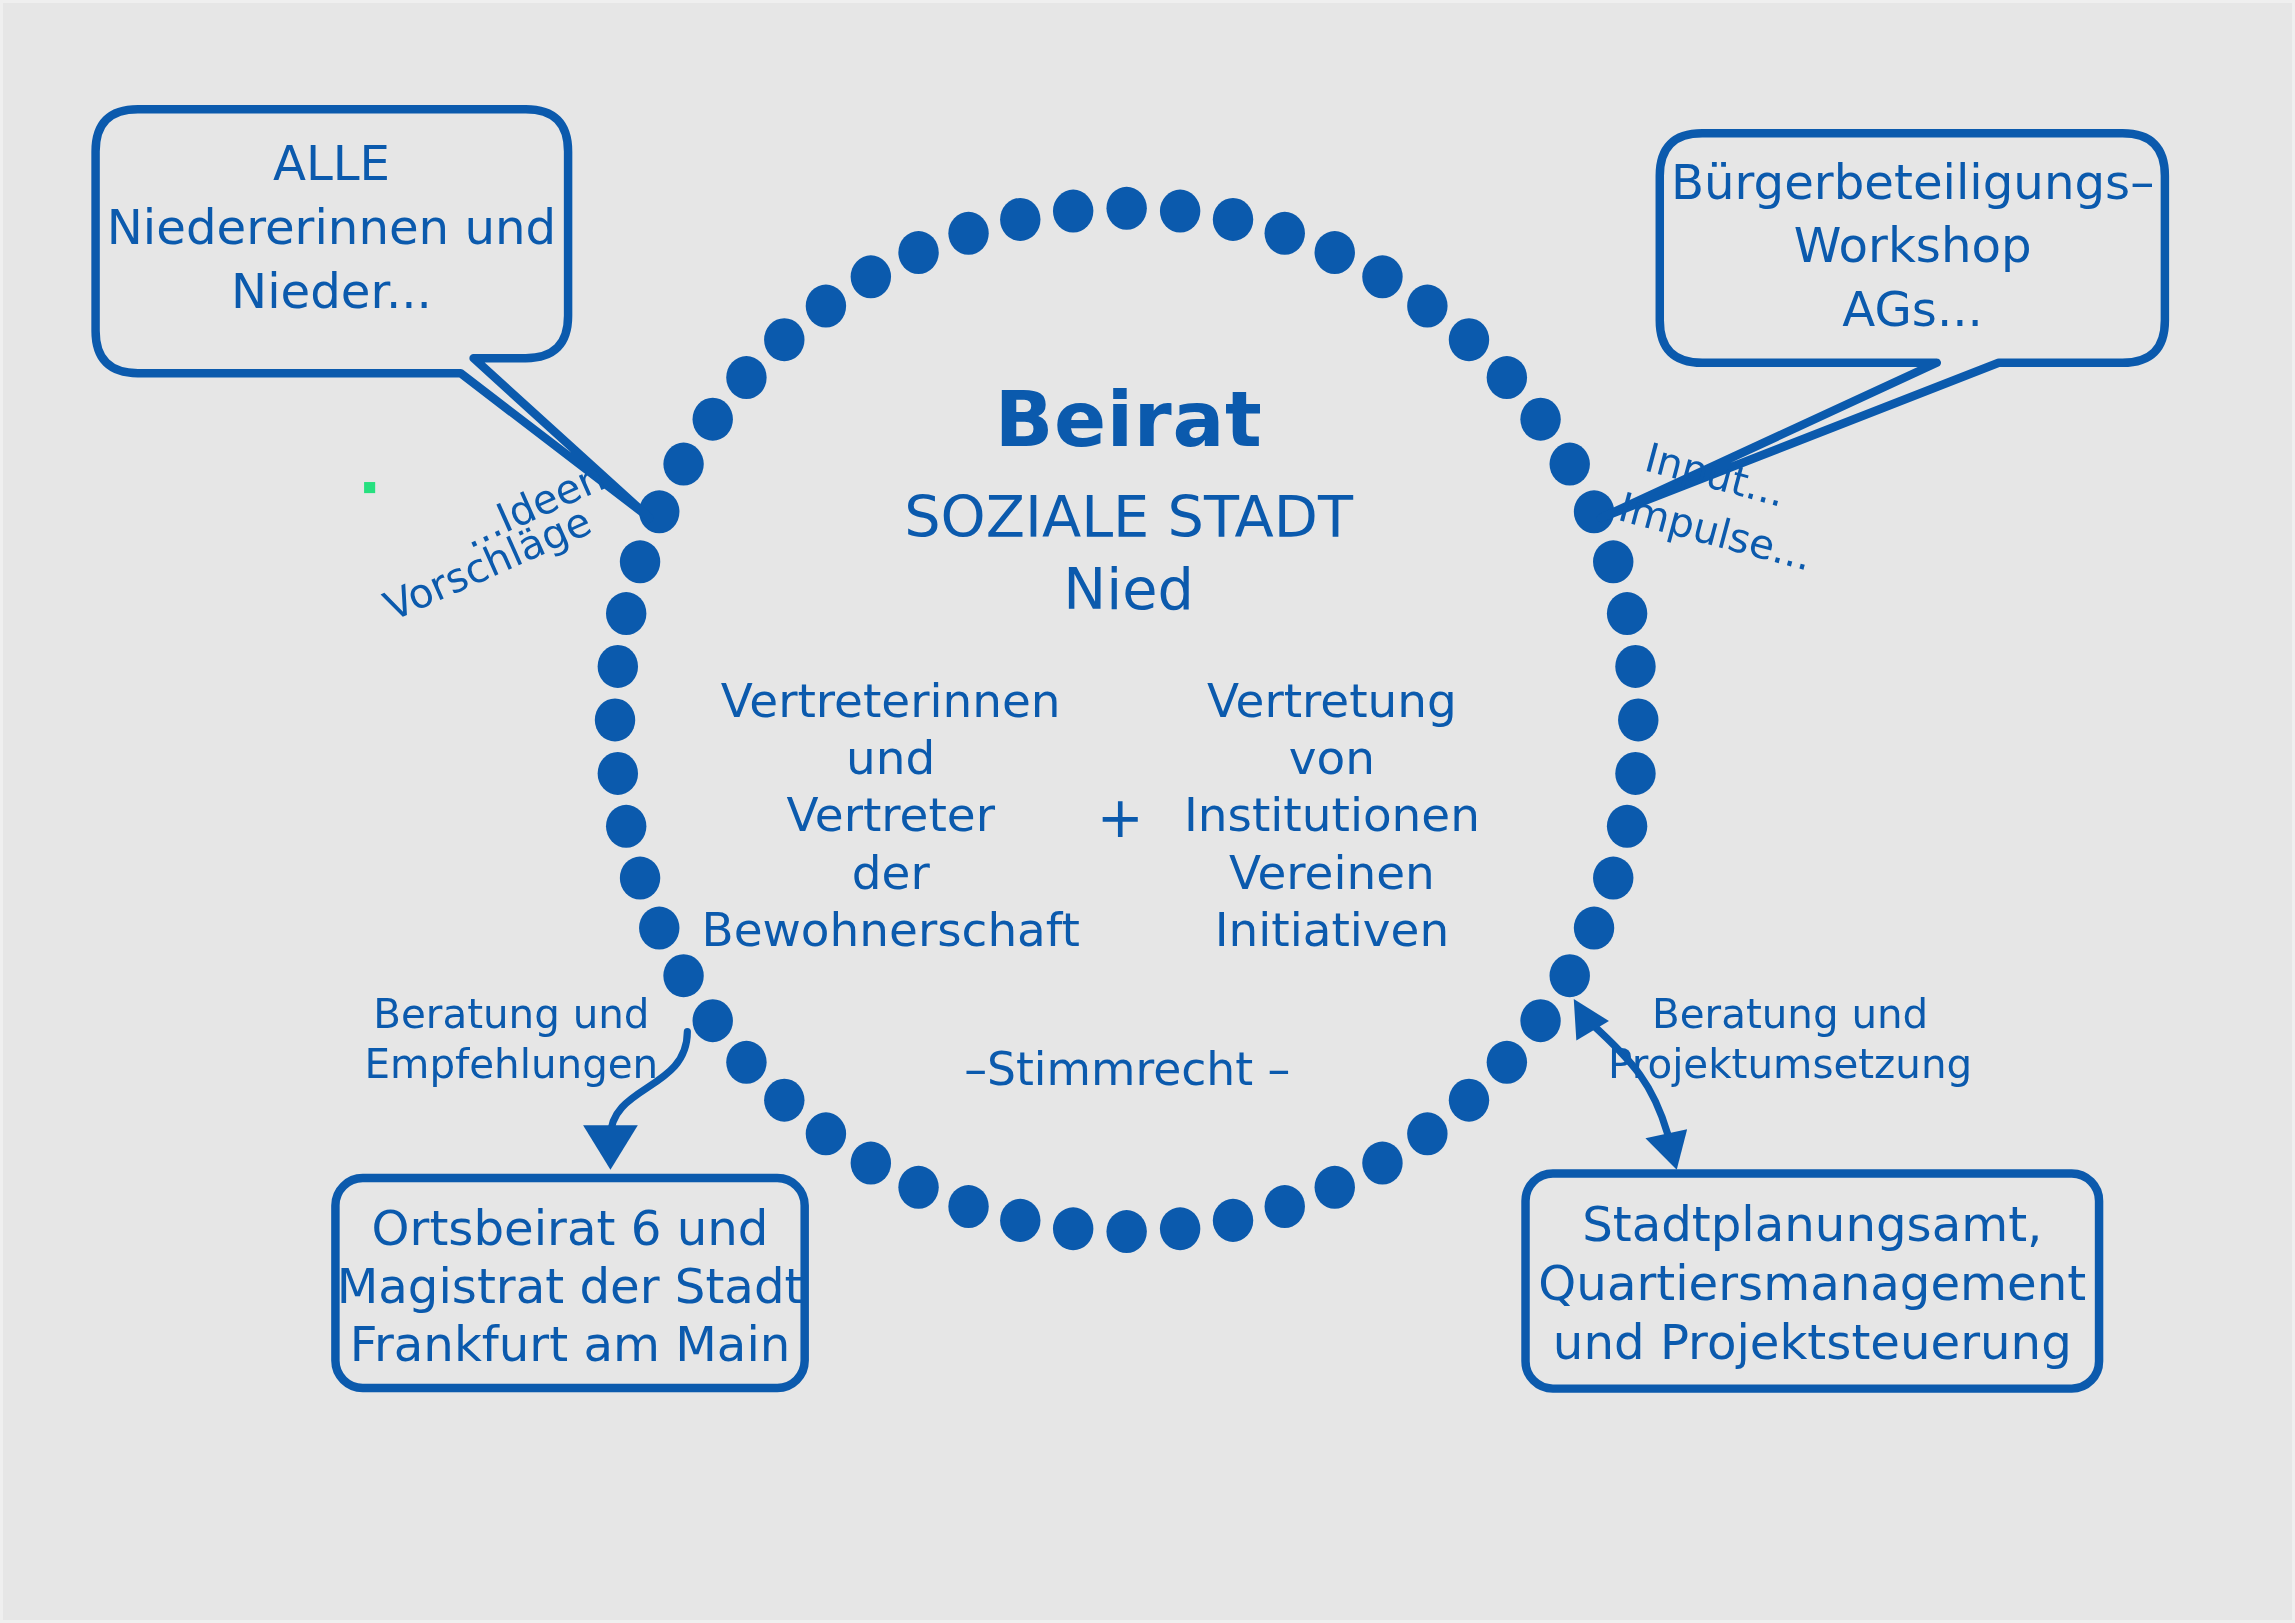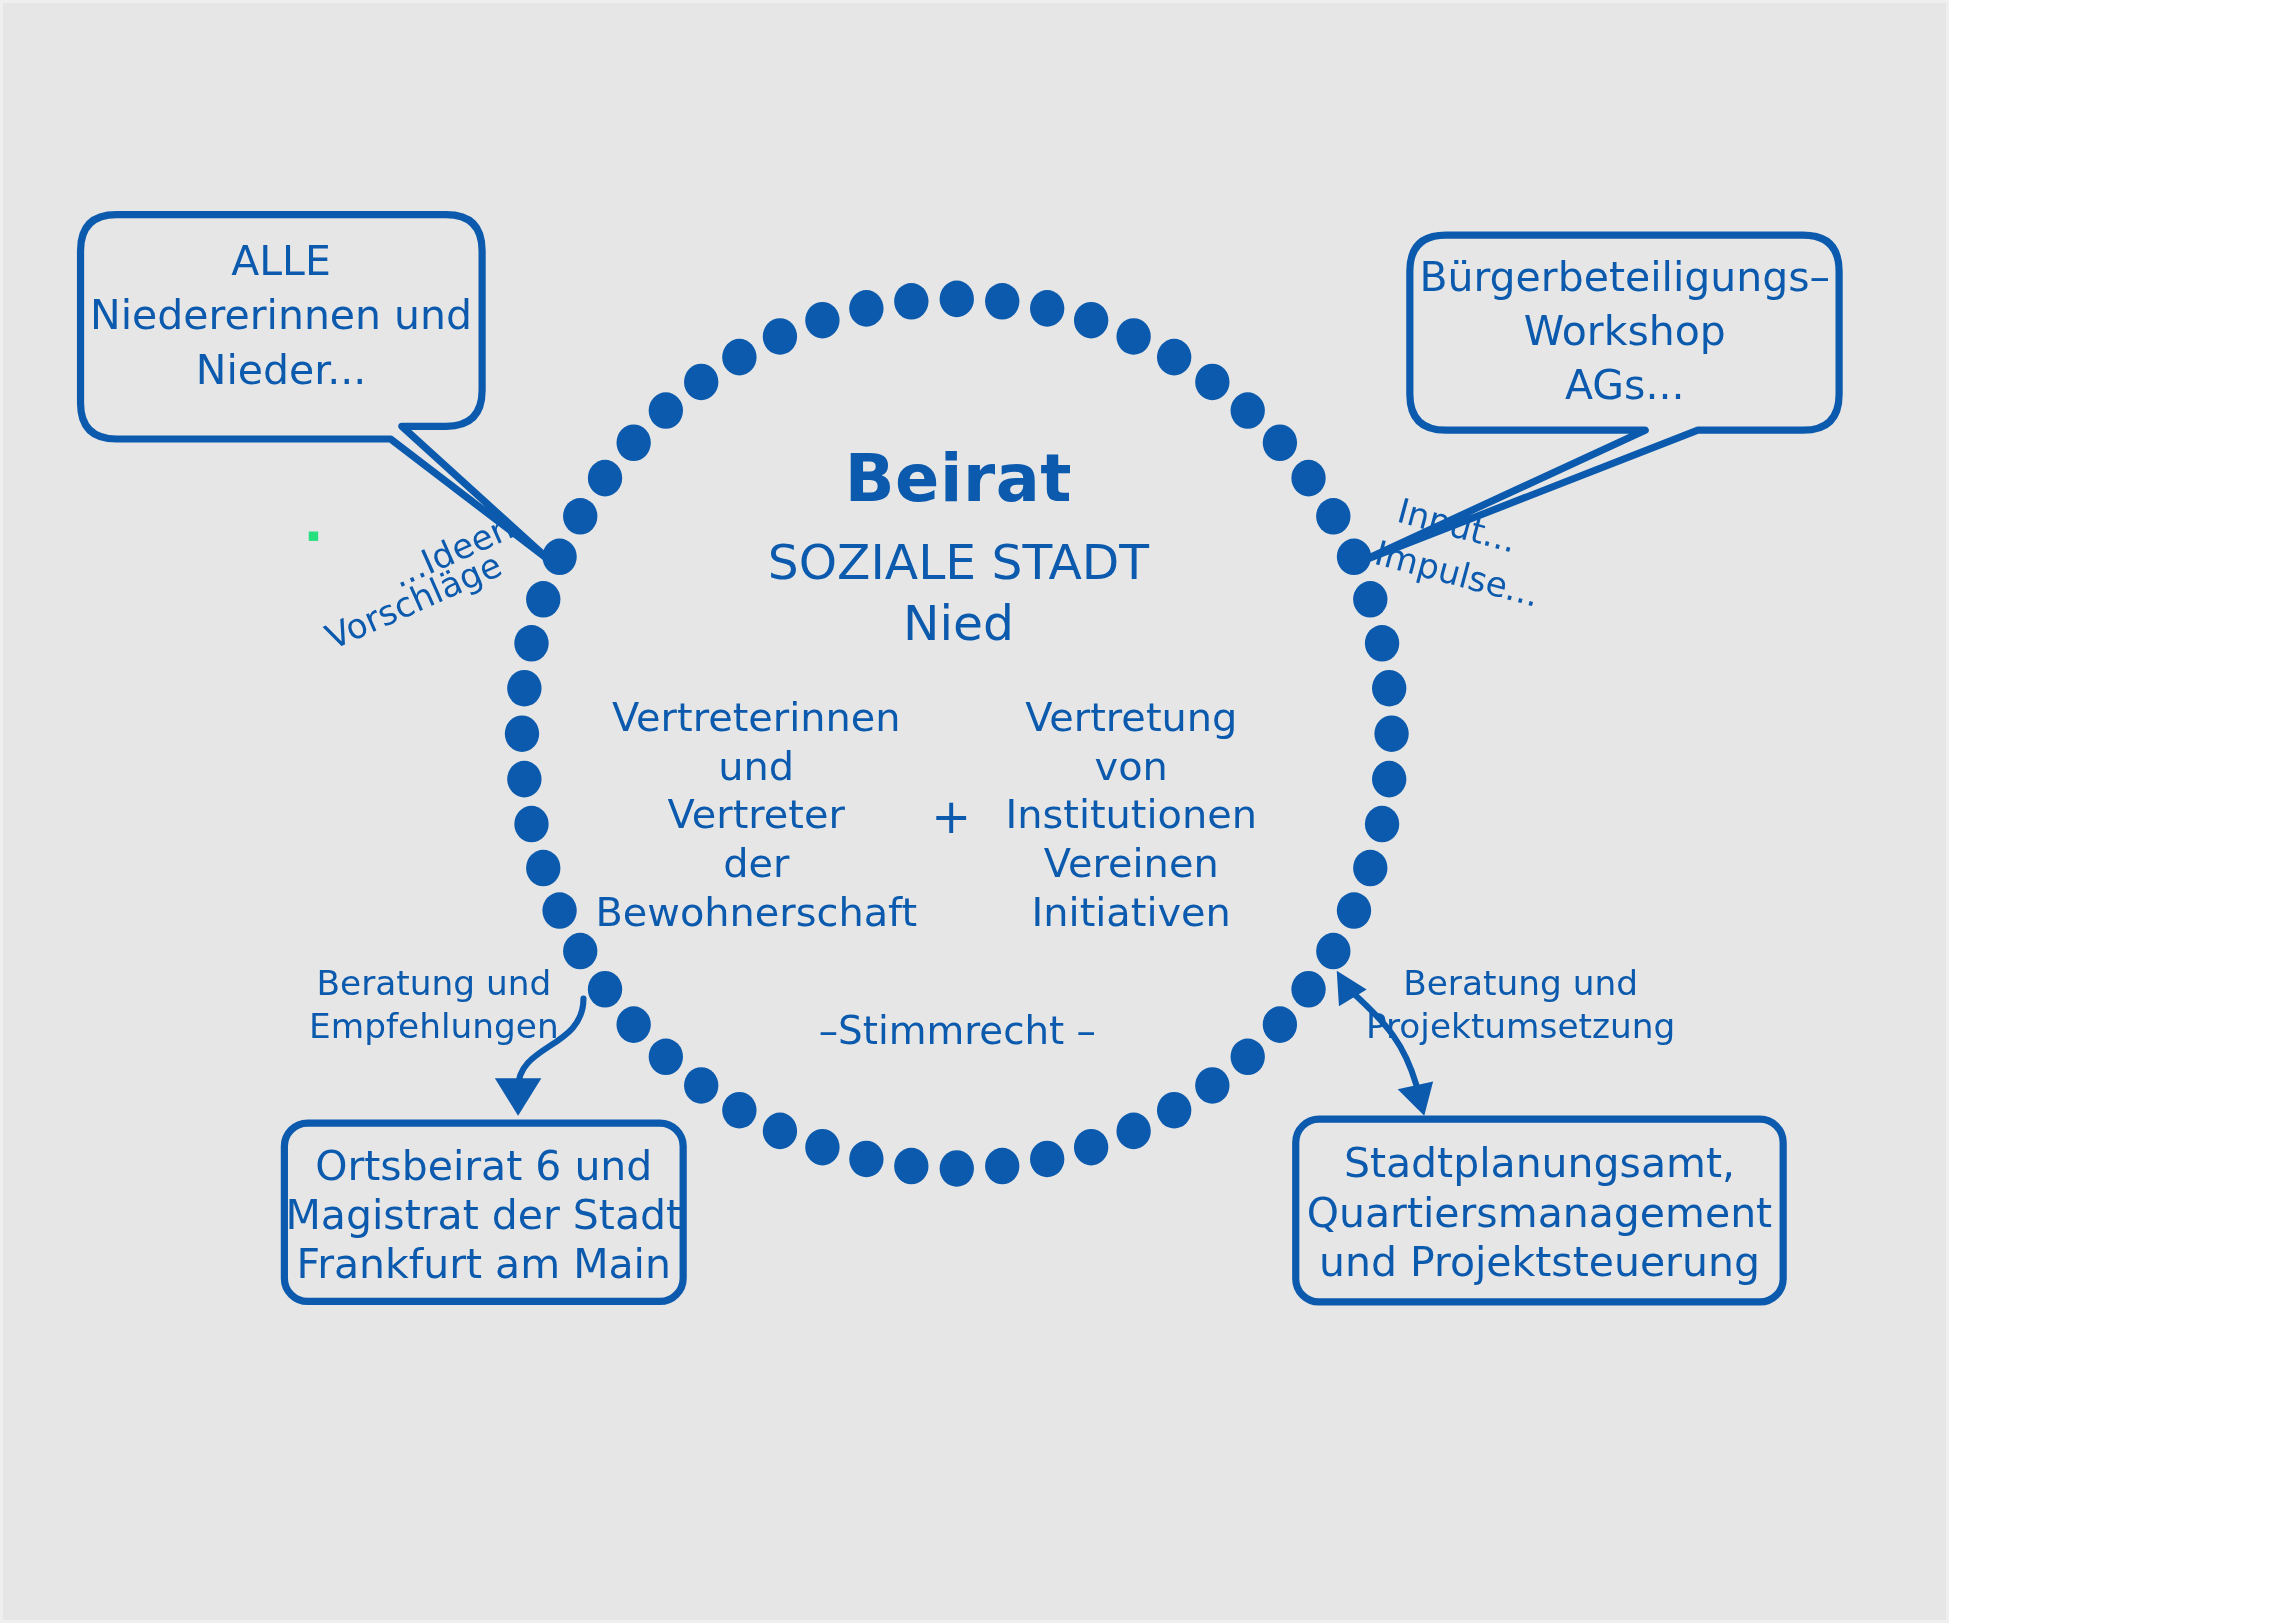--- a/index.html
+++ b/index.html
@@ -2,21 +2,21 @@
 <html style="font-size:10.5px"><head>
 <meta charset="utf-8">
 <style>
   html, body {
     margin: 0;
     padding: 0;
     background: #ffffff;
   }
   #canvas {
     position: relative;
-    width: 1949px;
+    width: 2295px;
     height: 1623px;
     background: #e6e6e6;
     border: 3.9px solid #efefef;
     box-sizing: border-box;
     overflow: hidden;
     font-family: "DejaVu Sans", sans-serif;
   }
   #diagram {
     position: absolute;
     inset: 0;

